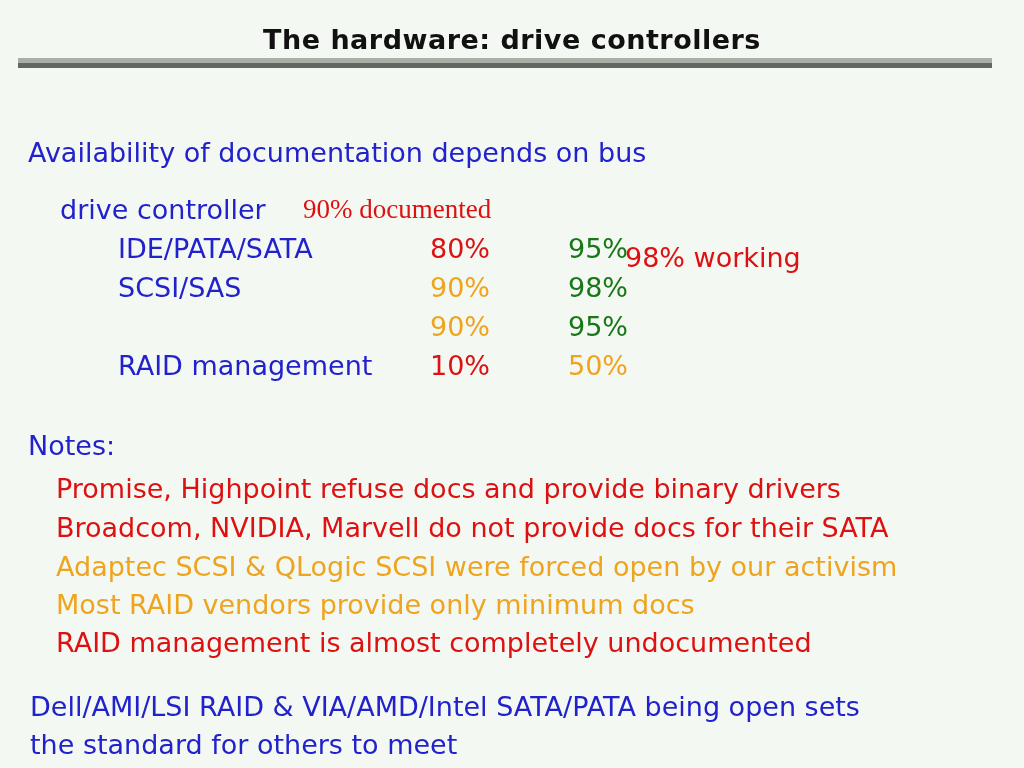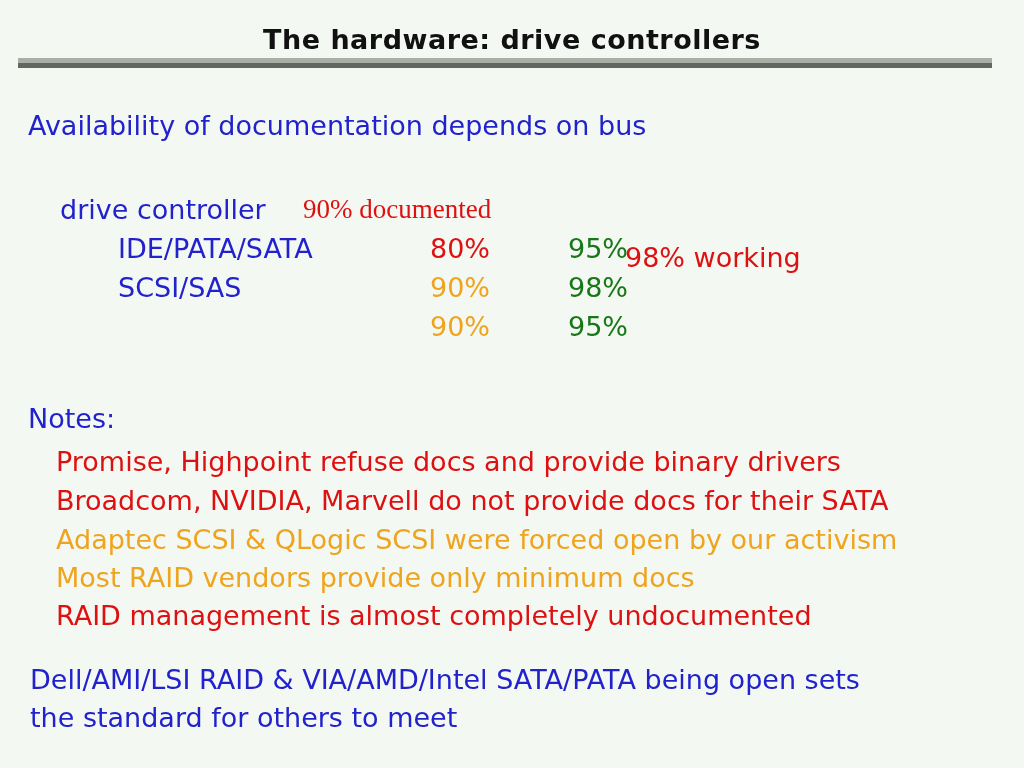--- a/index.html
+++ b/index.html
@@ -22,20 +22,21 @@
   .slide{
     position:relative;
     width:1024px;height:768px;
     background:var(--bg);
   }
   .line{
     position:absolute;
     white-space:nowrap;
     font-size:27px;
     line-height:1.15;
+    margin-top:27px;
   }
   .title{
     position:absolute;
     top:24px;left:0;width:1024px;
     text-align:center;
     font-size:27px;
     font-weight:bold;
     letter-spacing:0.5px;
   }
   .rule{
@@ -95,20 +96,25 @@
     <span class="cell col-label" data-color="blue">SCSI/SAS</span>
     <span class="cell col-doc" data-color="orange">90%</span>
     <span class="cell col-work" data-color="green">98%</span>
   </div>
 
   <div class="trow tbody" style="top:311px;">
     <span class="cell col-doc" data-color="orange">90%</span>
     <span class="cell col-work" data-color="green">95%</span>
   </div>
 
+  <div class="trow tbody" style="top:350px;">
+    <span class="cell col-label" data-color="blue">RAID management</span>
+    <span class="cell col-doc" data-color="red">10%</span>
+    <span class="cell col-work" data-color="orange">50%</span>
+  </div>
 
   <div class="line" style="top:403px;left:28px;" data-color="blue">Notes:</div>
 
   <div class="line" style="top:446px;left:56px;" data-color="red">Promise, Highpoint refuse docs and provide binary drivers</div>
 
   <div class="line" style="top:524px;left:56px;" data-color="orange">Adaptec SCSI &amp; QLogic SCSI were forced open by our activism</div>
 
   <div class="line" style="top:485px;left:56px;" data-color="red">Broadcom, NVIDIA, Marvell do not provide docs for their SATA</div>
 
   <div class="line" style="top:562px;left:56px;" data-color="orange">Most RAID vendors provide only minimum docs</div>

